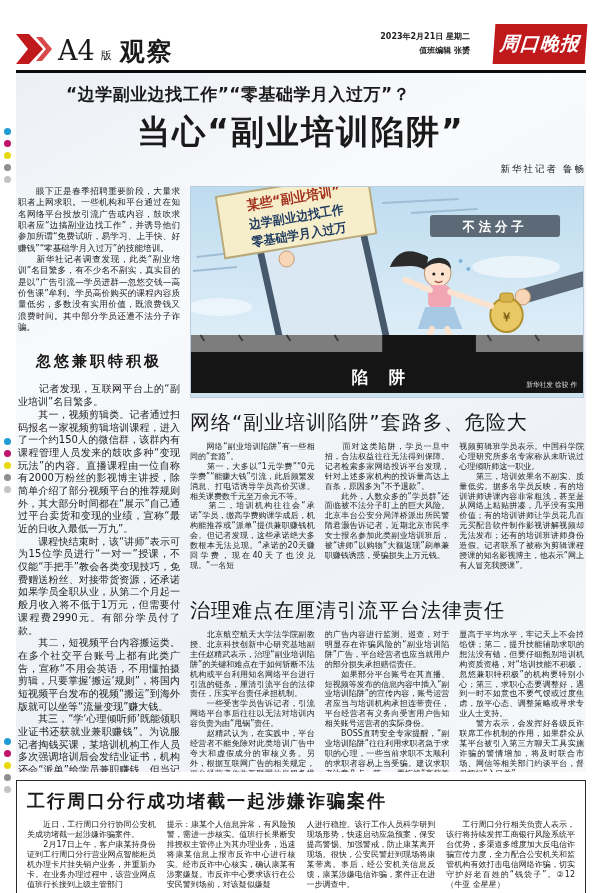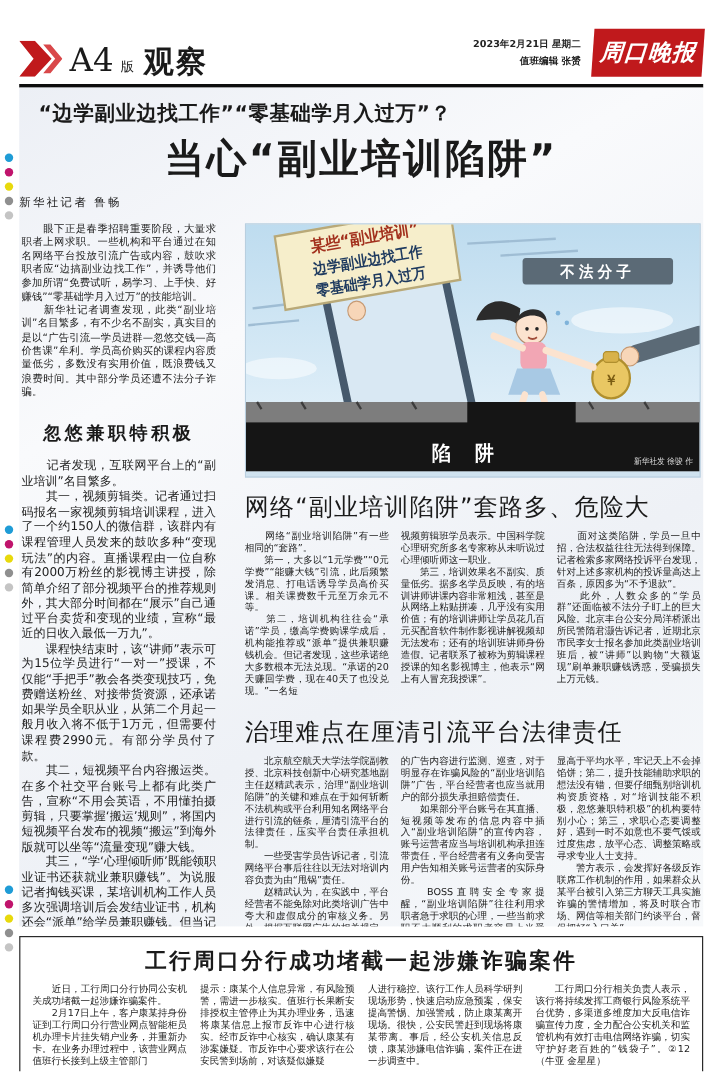--- a/index.html
+++ b/index.html
@@ -8,52 +8,52 @@
   .page{position:relative;width:600px;height:893px;background:#fff;overflow:hidden;}
 
   
   .hdr{display:flex;justify-content:space-between;align-items:flex-end;
        margin:24px 14px 0 16px;}
   .hdr-left{display:flex;align-items:flex-end;gap:6px;}
   .chev{width:36px;height:30px;}
   .ed-num{font-family:"DejaVu Serif","Liberation Serif",serif;font-size:27px;line-height:1;}
   .ed-suffix{font-size:11px;margin:0 2px 1px 0;}
   .ed-section{font-size:25px;font-weight:900;line-height:1;letter-spacing:2px;}
-  .hdr-right{display:flex;align-items:center;gap:10px;}
+  .hdr-right{display:flex;align-items:center;gap:24px;}
   .dateblock{text-align:right;font-size:8px;line-height:1.8;color:#222;font-weight:bold;}
   .masthead{width:92px;height:40px;background:#c0191c;color:#fff;display:flex;
             align-items:center;justify-content:center;font-weight:900;font-size:19px;
             font-style:italic;letter-spacing:1px;transform:skewX(-4deg);}
   .hdr-rule{margin:6px 14px 0 16px;border-bottom:3px solid #0d0d0d;}
 
   
   .zone{margin:0 14px 0 16px;background:linear-gradient(150deg,#eceff5 0%,#f9fafc 30%,#eef1f6 65%,#f7f9fb 100%);}
-  .kicker{font-size:17px;font-weight:bold;padding:10px 0 0 16px;letter-spacing:.5px;}
+  .kicker{font-size:17px;font-weight:bold;padding:10px 0 0 16px;letter-spacing:.5px;margin-left:34px;}
   .mainhead{font-size:33px;font-weight:900;text-align:center;letter-spacing:2px;margin-top:4px;}
-  .byline{font-size:9.5px;text-align:left;margin-top:8px;color:#222;letter-spacing:2px;}
-
-  
-  .content{display:flex;gap:24px;margin-top:10px;height:586px;overflow:hidden;padding:0 2px;}
+  .byline{font-size:9.5px;text-align:right;margin-top:8px;color:#222;letter-spacing:2px;}
+
+  
+  .content{display:flex;gap:10px;margin-top:10px;height:586px;overflow:hidden;padding:0 2px;}
   .leftcol{width:162px;flex:none;overflow:hidden;}
   .lead{font-size:8.6px;line-height:1.32;text-align:justify;white-space:pre-line;color:#1c1c1c;}
   .subhead{font-size:15px;font-weight:900;text-align:center;letter-spacing:3px;
            line-height:1.6;margin:16px 0 10px;}
   .leftbody{font-size:10px;line-height:1.27;text-align:justify;white-space:pre-line;color:#1c1c1c;}
   .rightcol{flex:1;min-width:0;overflow:hidden;}
   .cartoon-wrap{border:1px solid #b9cfdf;background:#cfe2ef;}
   .secHead{font-size:20px;font-weight:400;text-align:left;letter-spacing:1px;margin:11px 0 6px;}
   .cols{display:flex;gap:10px;overflow:hidden;}
   .cols.h1{height:144px;}
   .cols.h2{height:172px;}
   .colT{flex:1;min-width:0;font-size:8px;line-height:1.24;text-align:justify;
         white-space:pre-line;color:#1c1c1c;overflow:hidden;}
 
   
   .bankbox{margin:8px 14px 0 16px;border:1.5px solid #2a2a2a;padding:6px 10px 7px;background:#fff;}
-  .bankhead{font-size:18px;font-weight:900;text-align:center;letter-spacing:2px;margin:2px 0 7px;}
+  .bankhead{font-size:18px;font-weight:900;text-align:left;letter-spacing:2px;margin:2px 0 7px;}
   .bankcols{display:flex;gap:11px;height:84px;overflow:hidden;}
   .bankcol{flex:1;min-width:0;font-size:8px;line-height:1.26;text-align:justify;
            white-space:pre-line;color:#1c1c1c;overflow:hidden;}
 
   
   .regs{position:absolute;left:4px;top:0;width:8px;height:100%;}
   .cluster{position:absolute;display:flex;flex-direction:column;gap:5px;}
   .dot{width:7px;height:7px;border-radius:50%;}
   .d1{background:#1f9cd6;} .d2{background:#c0146c;} .d3{background:#e8d90c;}
   .d4{background:#8f8f8f;} .d5{background:#c4c4c4;}
@@ -213,24 +213,24 @@
               <text x="404" y="200" text-anchor="end" font-size="7" fill="#dddddd">新华社发 徐骏 作</text>
             </g>
           </svg>
         </div>
 
         <div class="secHead">网络“副业培训陷阱”套路多、危险大</div>
         <div class="cols h1">
           <div class="colT">　　网络“副业培训陷阱”有一些相同的“套路”。
 　　第一，大多以“1元学费”“0元学费”“能赚大钱”引流，此后频繁发消息、打电话诱导学员高价买课。相关课费数千元至万余元不等。
 　　第二，培训机构往往会“承诺”学员，缴高学费购课学成后，机构能推荐或“派单”提供兼职赚钱机会。但记者发现，这些承诺绝大多数根本无法兑现。“承诺的20天赚回学费，现在40天了也没兑现。”一名短</div>
+          <div class="colT">　　面对这类陷阱，学员一旦中招，合法权益往往无法得到保障。记者检索多家网络投诉平台发现，针对上述多家机构的投诉量高达上百条，原因多为“不予退款”。
+　　此外，人数众多的“学员群”还面临被不法分子盯上的巨大风险。北京丰台公安分局洋桥派出所民警隋君灏告诉记者，近期北京市民李女士报名参加此类副业培训班后，被“讲师”以购物“大额返现”刷单兼职赚钱诱惑，受骗损失上万元钱。</div>
           <div class="colT">视频剪辑班学员表示。中国科学院心理研究所多名专家称从未听说过心理倾听师这一职业。
 　　第三，培训效果名不副实、质量低劣。据多名学员反映，有的培训讲师讲课内容非常粗浅，甚至是从网络上粘贴拼凑，几乎没有实用价值；有的培训讲师让学员花几百元买配音软件制作影视讲解视频却无法发布；还有的培训班讲师身份造假。记者联系了被称为剪辑课程授课的知名影视博主，他表示“网上有人冒充我授课”。</div>
-          <div class="colT">　　面对这类陷阱，学员一旦中招，合法权益往往无法得到保障。记者检索多家网络投诉平台发现，针对上述多家机构的投诉量高达上百条，原因多为“不予退款”。
-　　此外，人数众多的“学员群”还面临被不法分子盯上的巨大风险。北京丰台公安分局洋桥派出所民警隋君灏告诉记者，近期北京市民李女士报名参加此类副业培训班后，被“讲师”以购物“大额返现”刷单兼职赚钱诱惑，受骗损失上万元钱。</div>
         </div>
 
         <div class="secHead">治理难点在厘清引流平台法律责任</div>
         <div class="cols h2">
           <div class="colT">　　北京航空航天大学法学院副教授、北京科技创新中心研究基地副主任赵精武表示，治理“副业培训陷阱”的关键和难点在于如何斩断不法机构或平台利用知名网络平台进行引流的链条，厘清引流平台的法律责任，压实平台责任承担机制。
 　　一些受害学员告诉记者，引流网络平台事后往往以无法对培训内容负责为由“甩锅”责任。
 　　赵精武认为，在实践中，平台经营者不能免除对此类培训广告中夸大和虚假成分的审核义务。另外，根据互联网广告的相关规定，平台经营者作为互联网信息服务提供者有义务对利用其信息服务展示、发布</div>
           <div class="colT">的广告内容进行监测、巡查，对于明显存在诈骗风险的“副业培训陷阱”广告，平台经营者也应当就用户的部分损失承担赔偿责任。
 　　如果部分平台账号在其直播、短视频等发布的信息内容中插入“副业培训陷阱”的宣传内容，账号运营者应当与培训机构承担连带责任，平台经营者有义务向受害用户告知相关账号运营者的实际身份。
 　　BOSS直聘安全专家提醒，“副业培训陷阱”往往利用求职者急于求职的心理，一些当前求职不太顺利的求职者容易上当受骗。建议求职者注意几点：第一，要拒绝“高薪兼职”诱惑，重点关注薪资是否明</div>

